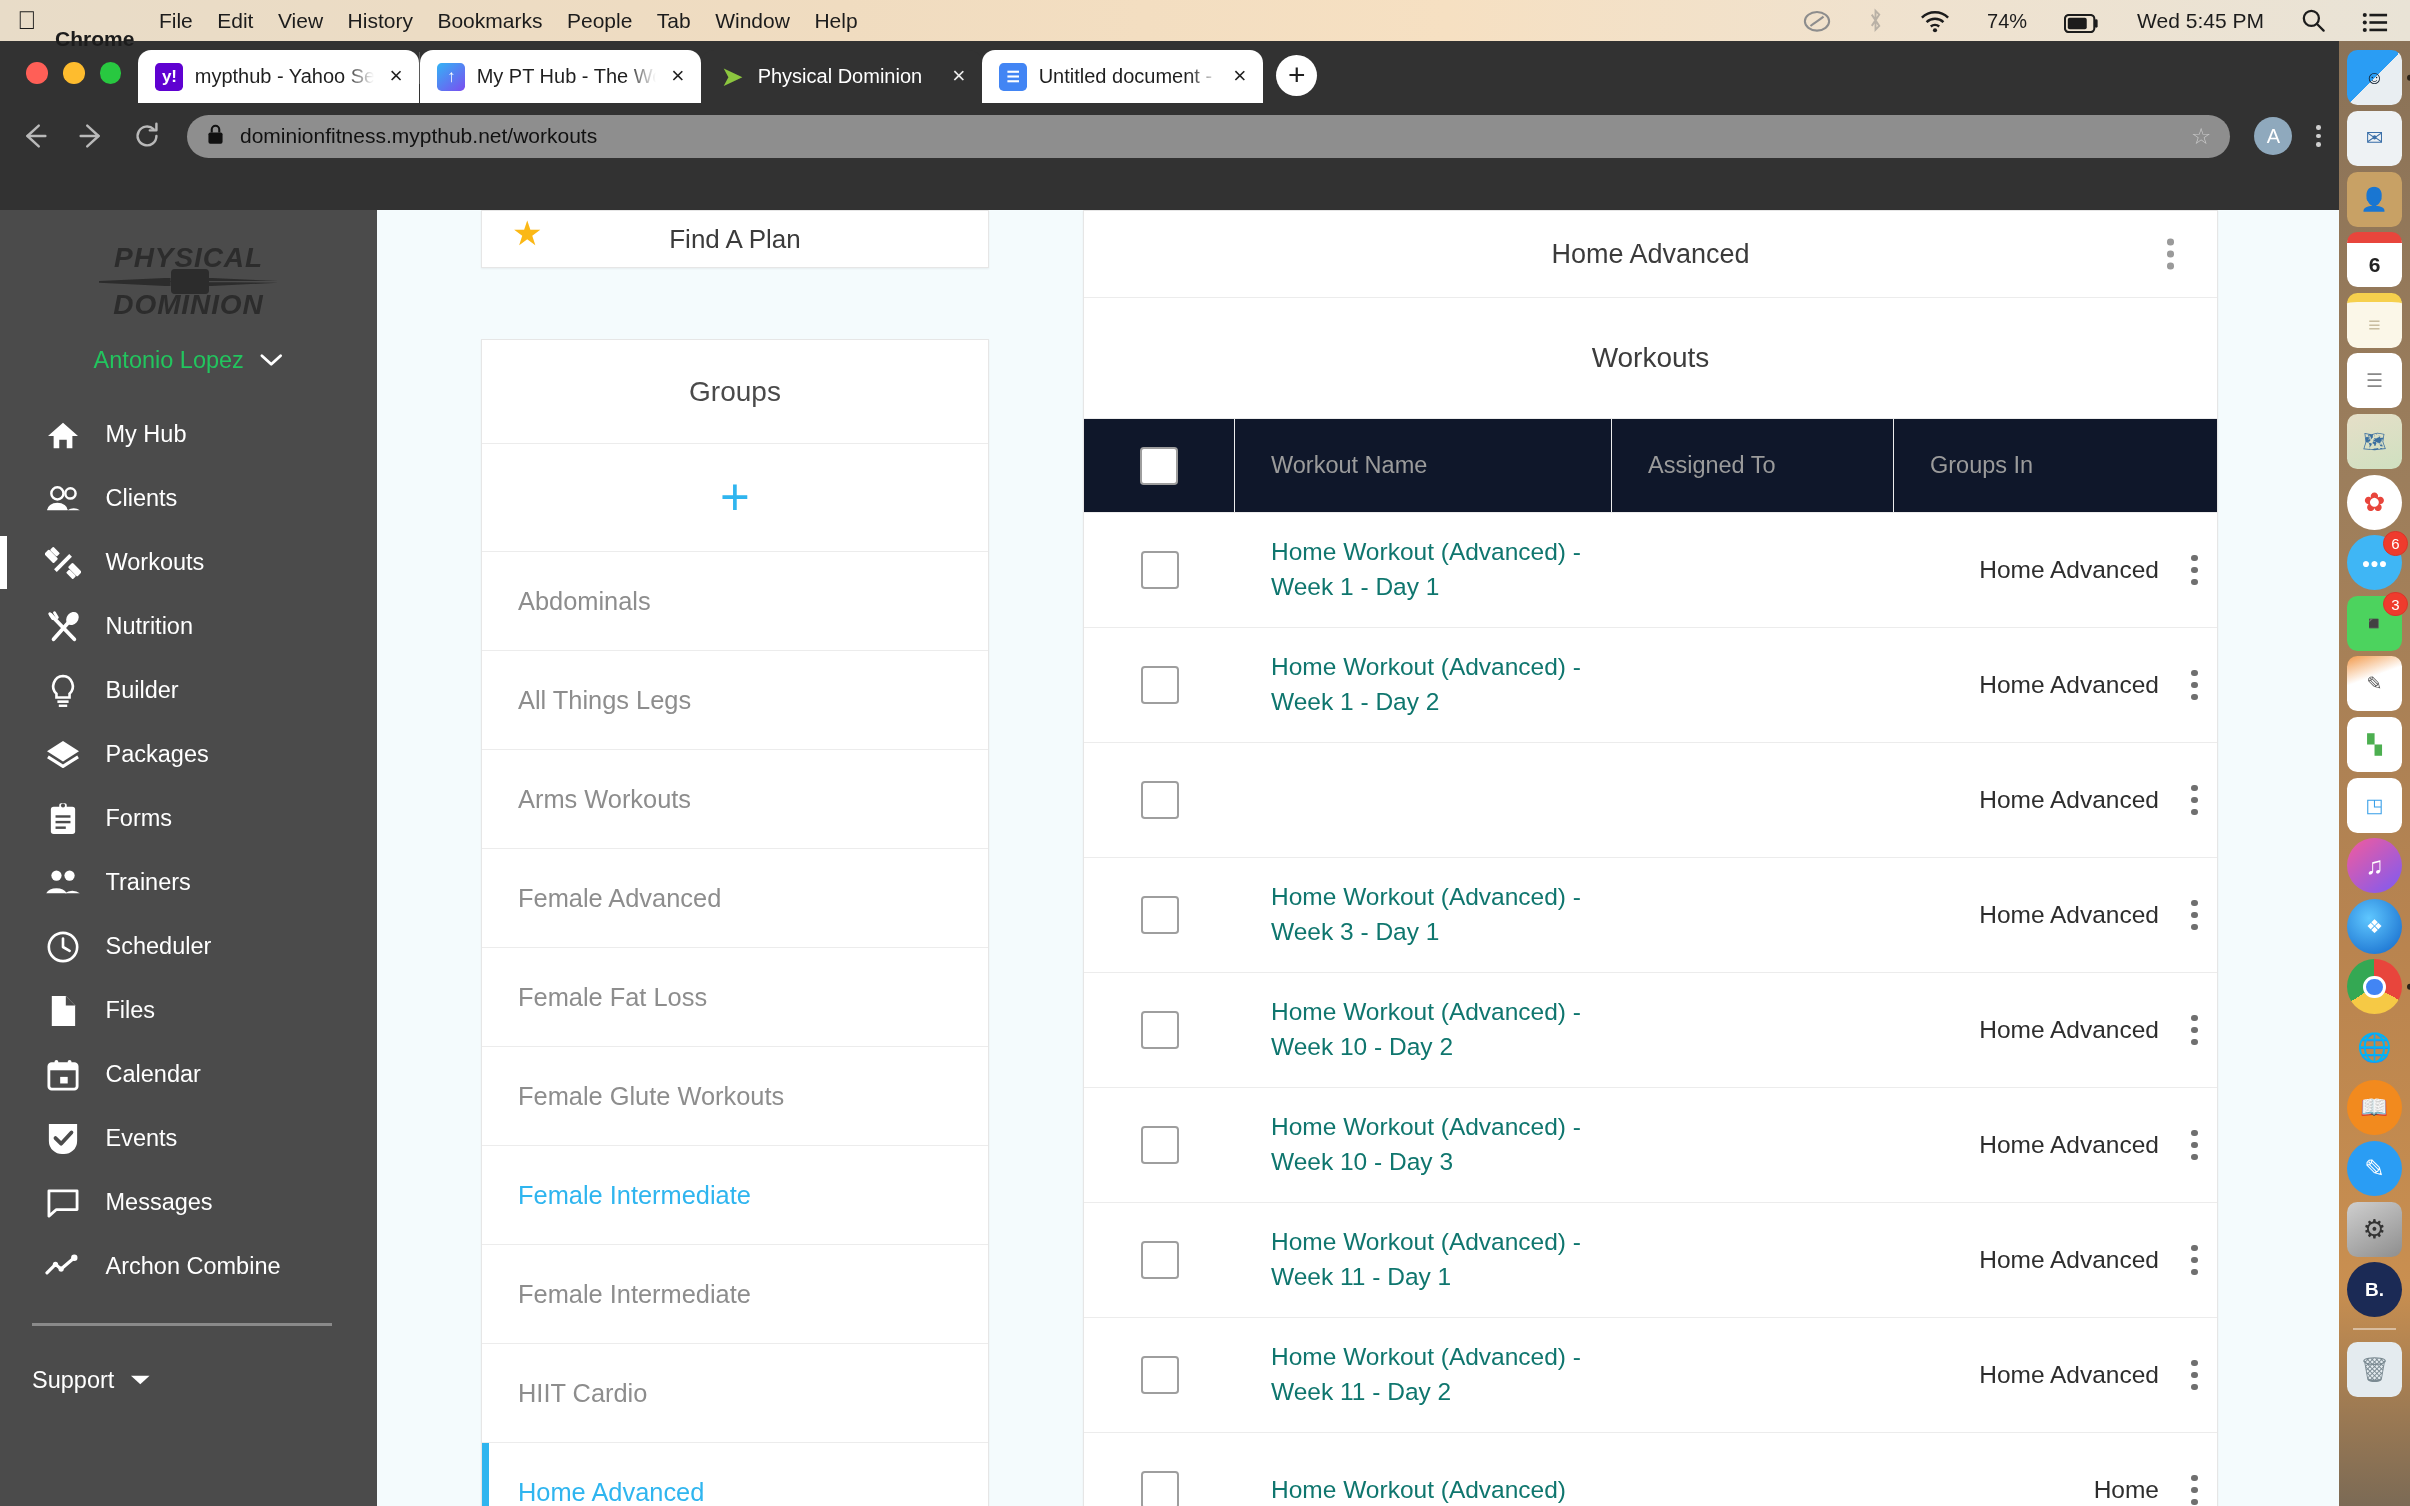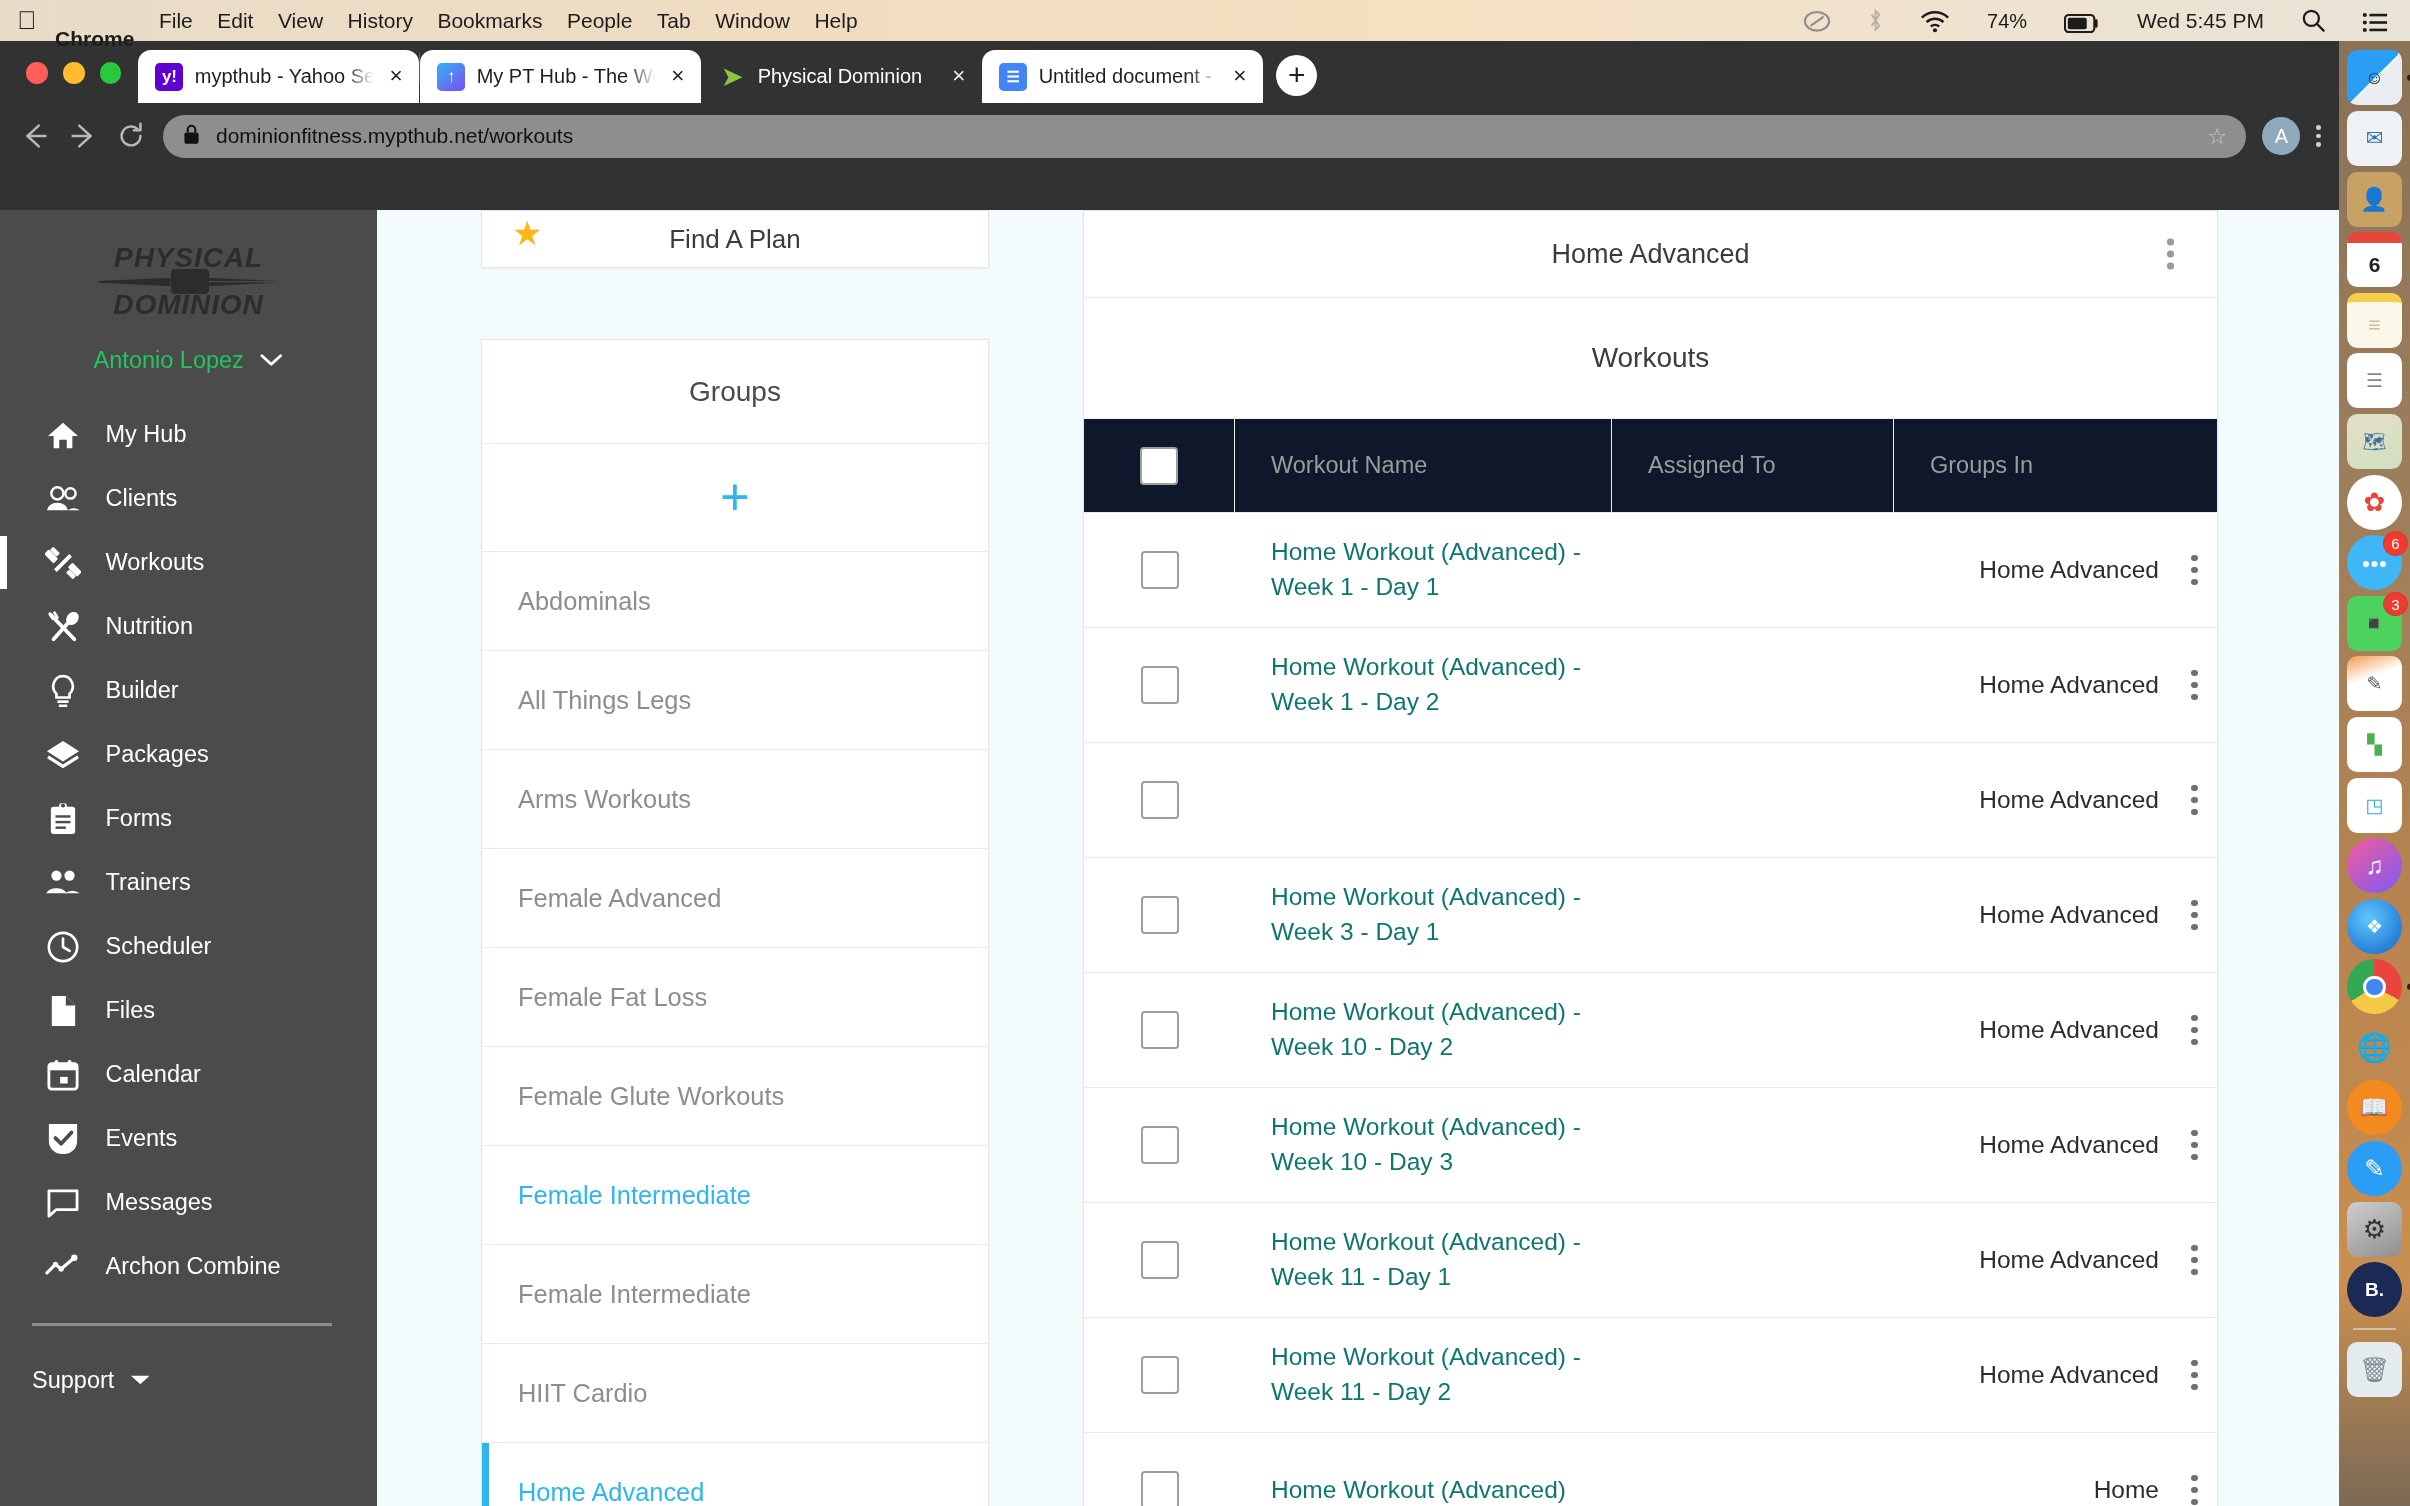--- a/index.html
+++ b/index.html
@@ -42,21 +42,21 @@
   .tab-title { font-size: 20px; white-space: nowrap; overflow: hidden; flex: 1 1 auto; }
   .tab.inactive .tab-title { color: #1f1f1f; -webkit-mask-image: linear-gradient(to right,#000 84%,transparent 100%); mask-image: linear-gradient(to right,#000 84%,transparent 100%); }
   .tab.active .tab-title { color: #fff; }
   .tab-x { font-size: 22.6px; line-height: 1; flex: 0 0 auto; padding: 0 3.8px; }
   .tab.inactive .tab-x { color: #222; }
   .tab.active .tab-x { color: #eee; }
   .tab-sep { width: 0.9px; height: 32px; background: #5a5a5a; align-self: center; margin-bottom: 7.5px; }
   .newtab { width: 41px; height: 41px; border-radius: 50%; background: #fff; color: #202020;
             display: flex; align-items: center; justify-content: center; font-size: 30px; margin: 0 0 7.5px 13px; }
 
-  .toolbar { height: 66px; background: #323232; display: flex; align-items: center; padding: 0 19px; gap: 16px; }
+  .toolbar { height: 66px; background: #323232; display: flex; align-items: center; padding: 0 19px; gap: 24px; }
   .nav-ico { color: #b9b9b9; display: flex; align-items: center; }
   .omnibox { flex: 1 1 auto; height: 43px; background: #8e8e8e; border-radius: 22.6px;
              display: flex; align-items: center; padding: 0 19px; gap: 15px; }
   .omni-url { font-size: 21px; color: #111; flex: 1 1 auto; }
   .star { color: #c9c9c9; font-size: 22.6px; }
   .avatar { width: 38px; height: 38px; border-radius: 50%; background: #8fa9bd; color: #fff;
             display: flex; align-items: center; justify-content: center; font-size: 20px; }
   .kebab-v { color: #cfcfcf; display:flex; flex-direction:column; gap:3.8px; align-items:center; }
   .kebab-v i { width: 4.7px; height: 4.7px; background: #cfcfcf; border-radius: 50%; display:block; }
 

